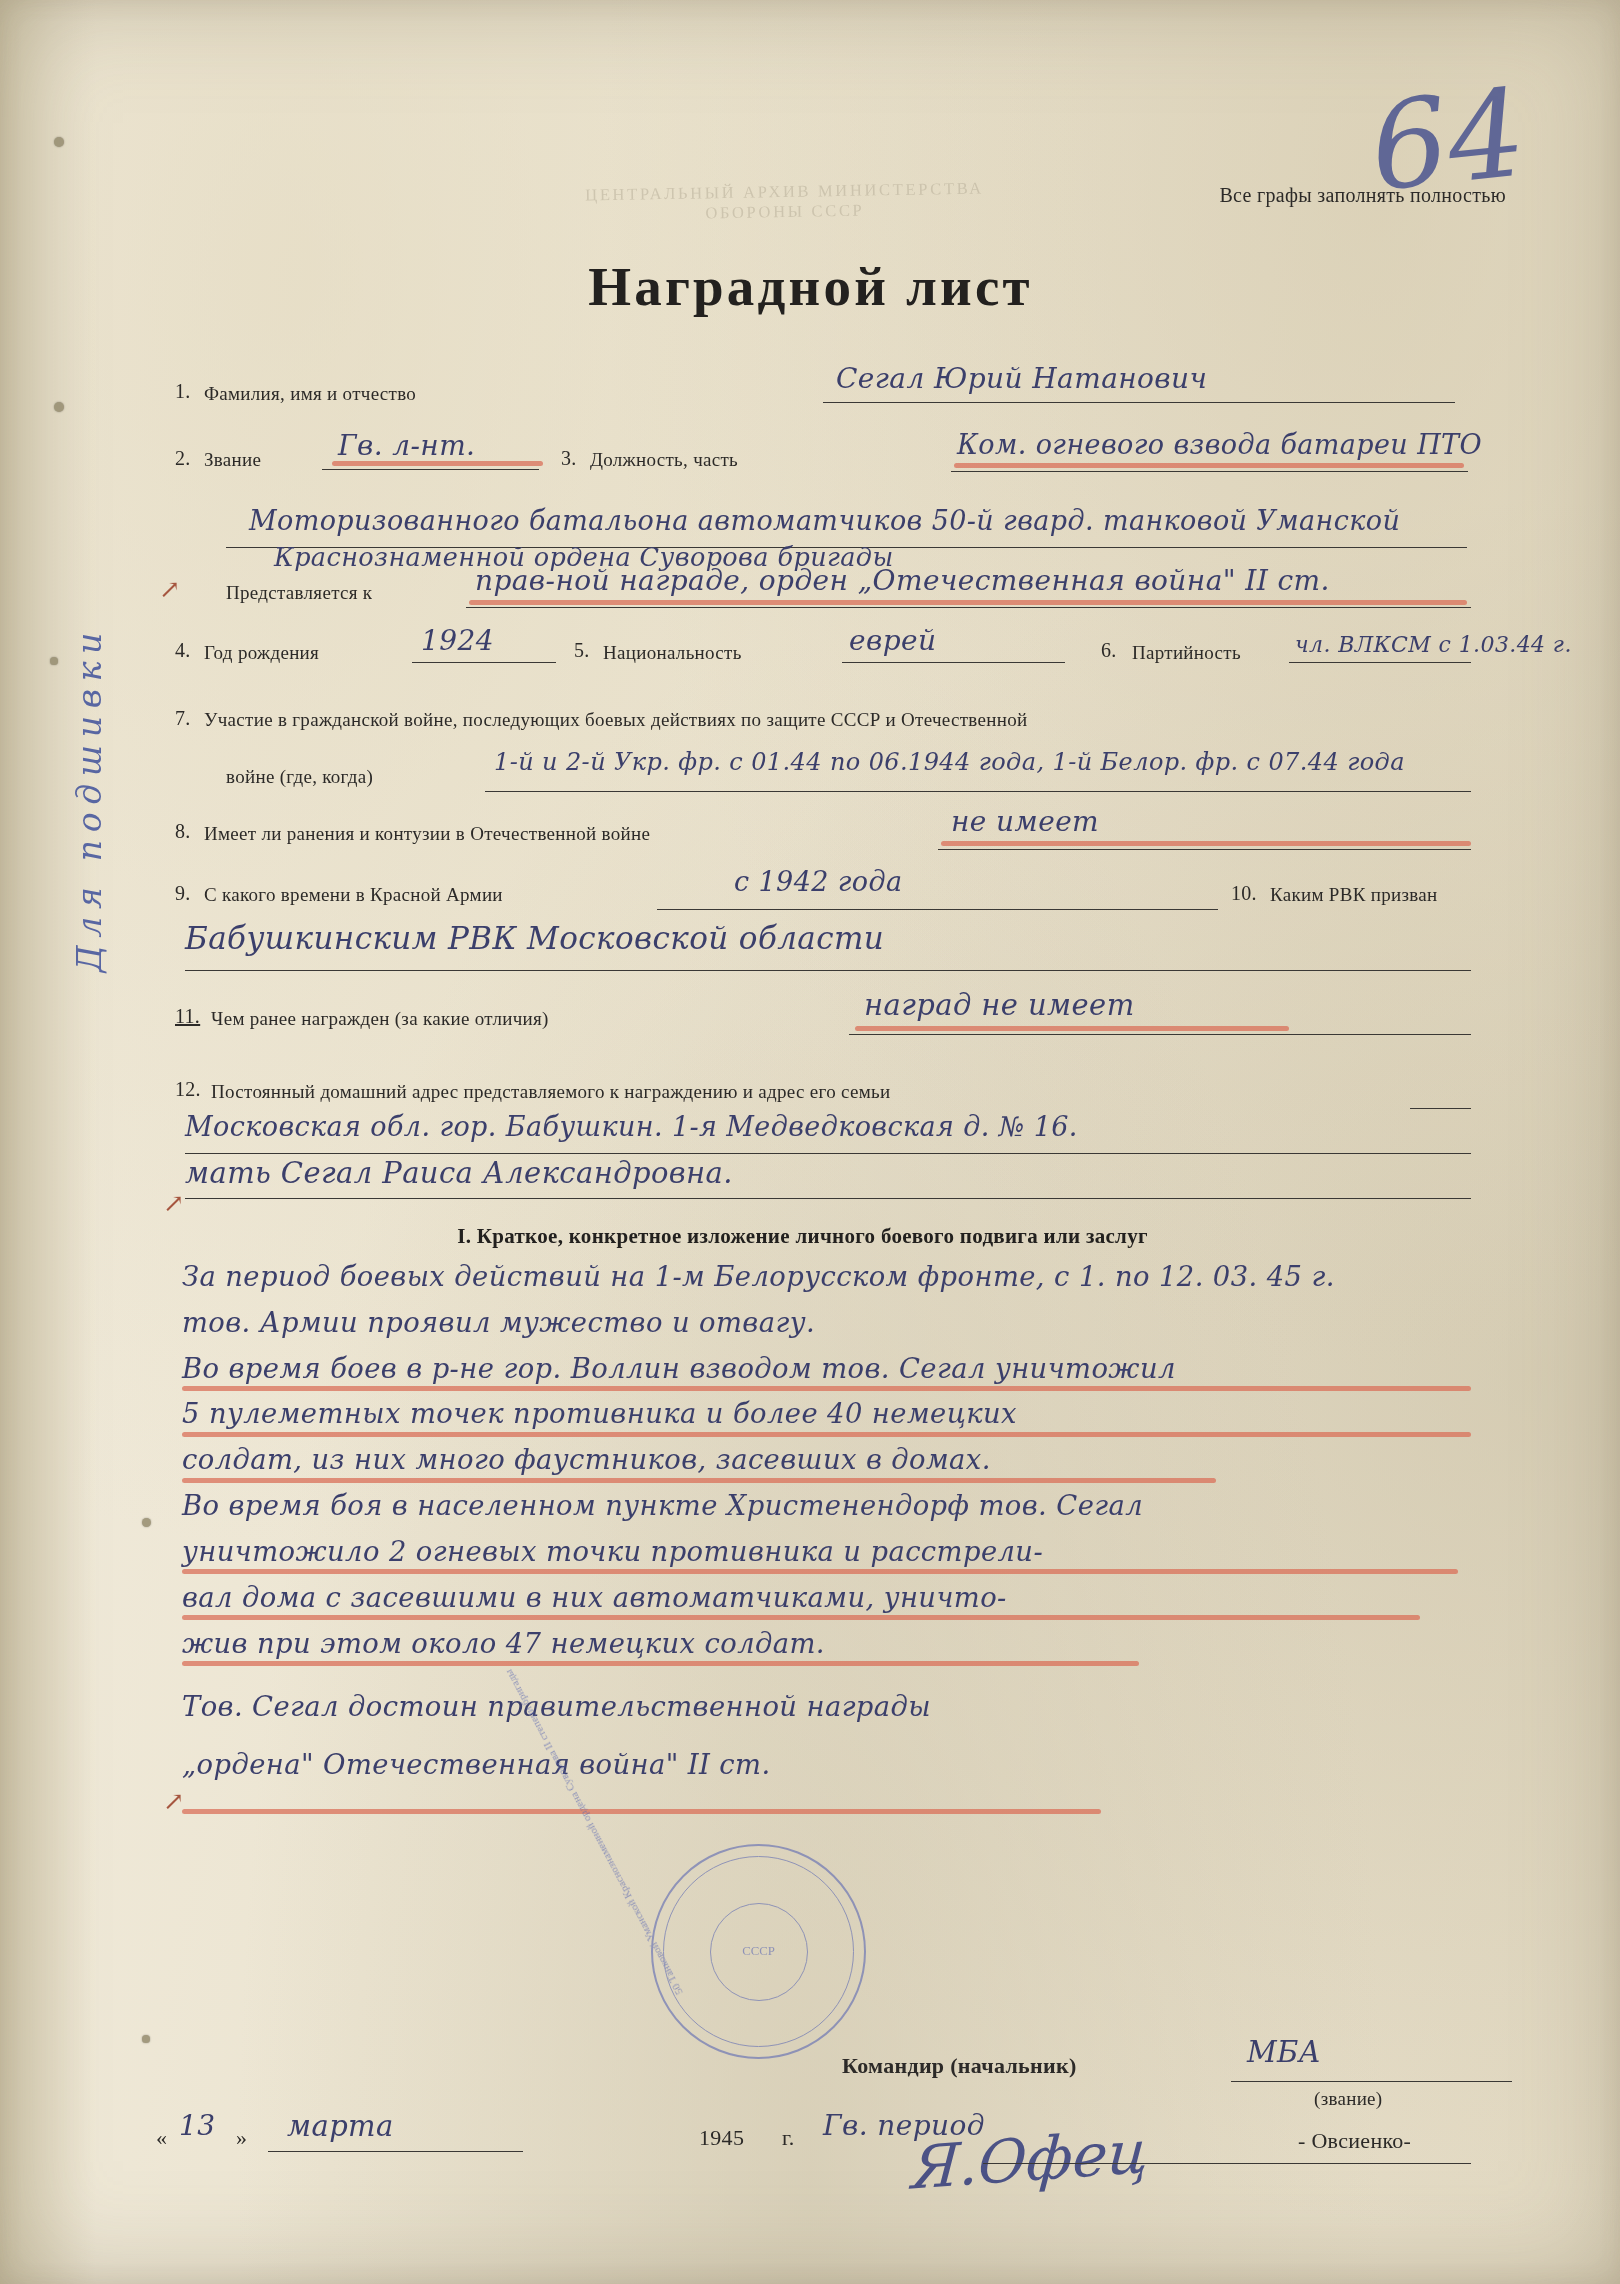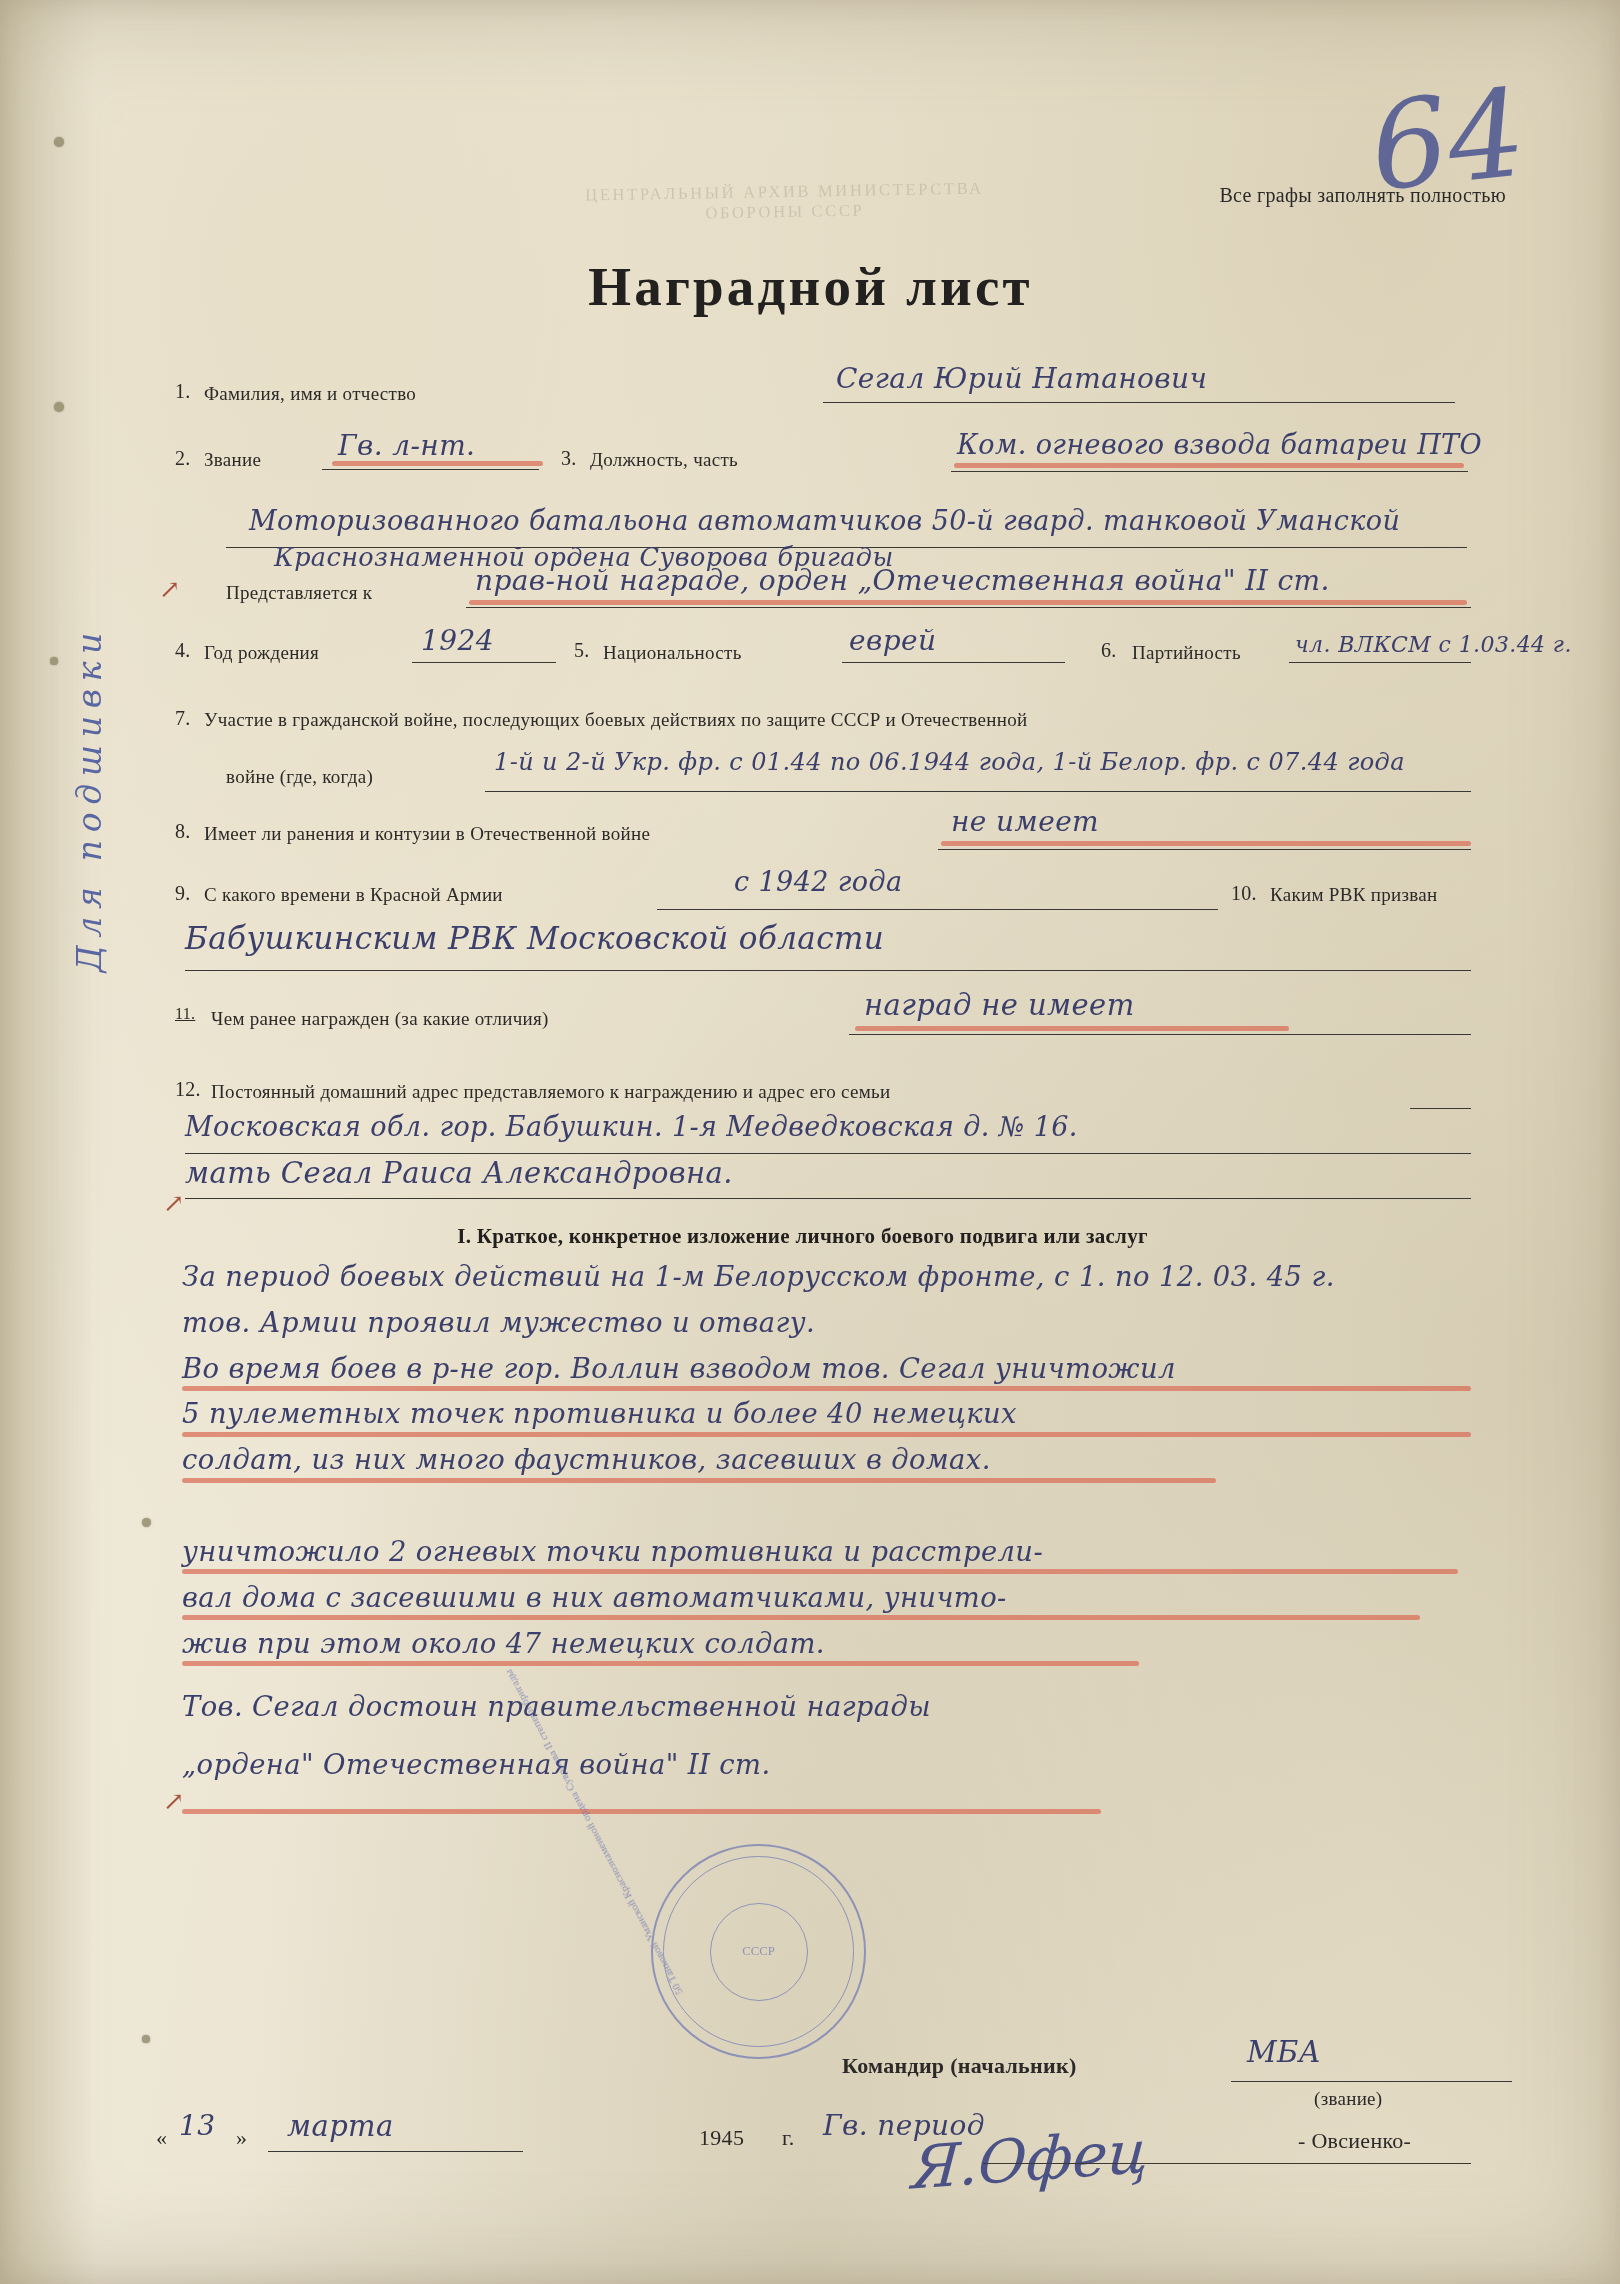--- a/index.html
+++ b/index.html
@@ -276,21 +276,21 @@
     <div class="abs printed" style="left:175px; top:882px; font-size:20px;">9.</div>
     <div class="abs printed" style="left:204px; top:884px; font-size:19px;">С какого времени в Красной Армии</div>
     <div class="abs hand" style="left:734px; top:866px; font-size:27px;">с 1942 года</div>
     <div class="line" style="left:657px; top:909px; width:561px;"></div>
 
     <div class="abs printed" style="left:1231px; top:882px; font-size:20px;">10.</div>
     <div class="abs printed" style="left:1270px; top:884px; font-size:19px;">Каким РВК призван</div>
     <div class="abs hand" style="left:185px; top:920px; font-size:31px;">Бабушкинским РВК Московской области</div>
     <div class="line" style="left:185px; top:970px; width:1286px;"></div>
 
-    <div class="abs printed" style="left:175px; top:1005px; font-size:16px;text-decoration:underline;">11.</div>
+    <div class="abs printed" style="left:175px; top:1005px; font-size:20px;text-decoration:underline;">11.</div>
     <div class="abs printed" style="left:211px; top:1008px; font-size:19px;">Чем ранее награжден (за какие отличия)</div>
     <div class="abs hand" style="left:864px; top:988px; font-size:29px;">наград не имеет</div>
     <div class="line" style="left:849px; top:1034px; width:622px;"></div>
     <div class="underline-red" style="left:855px; top:1026px; width:434px;"></div>
 
     <div class="abs printed" style="left:175px; top:1078px; font-size:20px;">12.</div>
     <div class="abs printed" style="left:211px; top:1081px; font-size:19px;">Постоянный домашний адрес представляемого к награждению и адрес его семьи</div>
     <div class="line" style="left:1410px; top:1108px; width:61px;"></div>
     <div class="abs hand" style="left:185px; top:1111px; font-size:27px;">Московская обл. гор. Бабушкин. 1-я Медведковская д. № 16.</div>
     <div class="line" style="left:185px; top:1153px; width:1286px;"></div>
@@ -298,20 +298,21 @@
     <div class="line" style="left:185px; top:1198px; width:1286px;"></div>
     <div class="tick" style="left:163px; top:1188px;">↗</div>
 
     <div class="section-head printed" style="top:1224px;">I. Краткое, конкретное изложение личного боевого подвига или заслуг</div>
 
     <div class="abs hand" style="left:182px; top:1261px; font-size:27.4px;text-align:right;">За период боевых действий на 1-м Белорусском фронте, с 1. по 12. 03. 45 г.</div>
     <div class="abs hand" style="left:182px; top:1307px; font-size:27.4px;">тов. Армии проявил мужество и отвагу.</div>
     <div class="abs hand" style="left:182px; top:1353px; font-size:27.4px;">Во время боев в р-не гор. Воллин взводом тов. Сегал уничтожил</div>
     <div class="abs hand" style="left:182px; top:1398px; font-size:27.4px;">5 пулеметных точек противника и более 40 немецких</div>
     <div class="abs hand" style="left:182px; top:1444px; font-size:27.4px;">солдат, из них много фаустников, засевших в домах.</div>
+    <div class="abs hand" style="left:182px; top:1490px; font-size:27.4px;">Во время боя в населенном пункте Христенендорф тов. Сегал</div>
     <div class="abs hand" style="left:182px; top:1536px; font-size:27.4px;">уничтожило 2 огневых точки противника и расстрели-</div>
     <div class="abs hand" style="left:182px; top:1582px; font-size:27.4px;">вал дома с засевшими в них автоматчиками, уничто-</div>
     <div class="abs hand" style="left:182px; top:1628px; font-size:27.4px;">жив при этом около 47 немецких солдат.</div>
     <div class="abs hand" style="left:182px; top:1691px; font-size:27.4px;font-style:italic;">Тов. Сегал достоин правительственной награды</div>
     <div class="abs hand" style="left:182px; top:1749px; font-size:27.4px;">„ордена" Отечественная война" II ст.</div>
 
     <div class="underline-red" style="left:182px; top:1386px; width:1289px;"></div>
     <div class="underline-red" style="left:182px; top:1432px; width:1289px;"></div>
     <div class="underline-red" style="left:182px; top:1478px; width:1034px;"></div>
     <div class="underline-red" style="left:182px; top:1569px; width:1276px;"></div>

